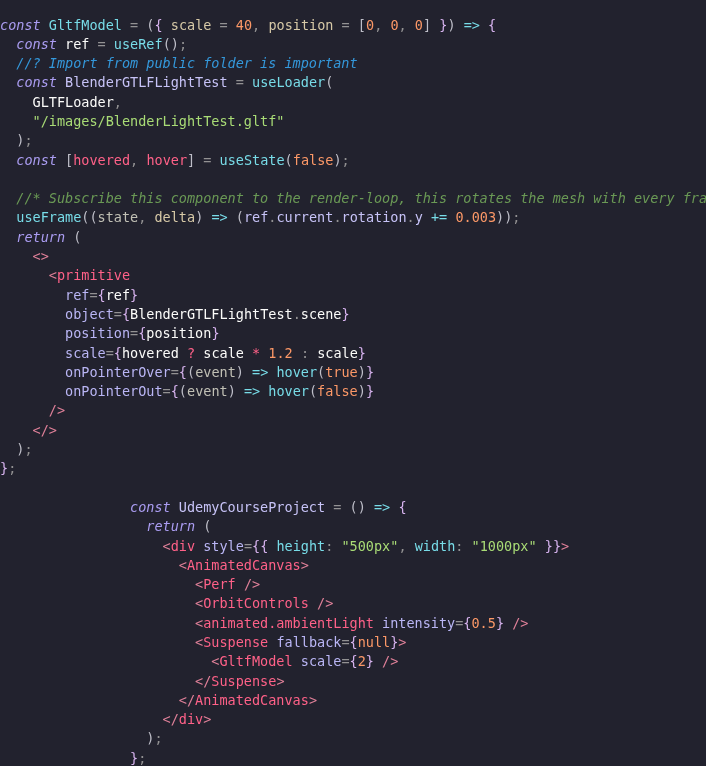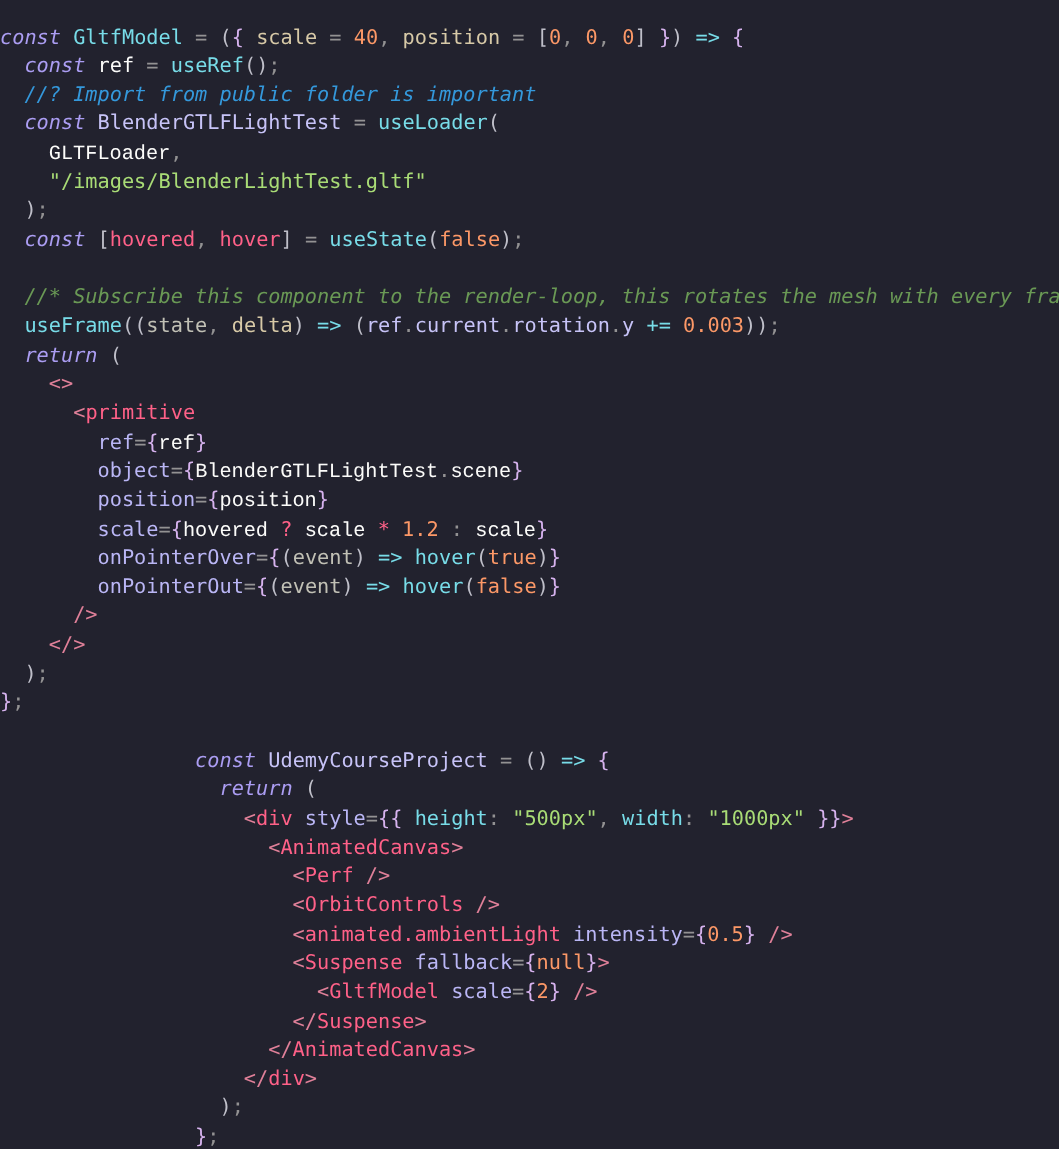--- a/index.html
+++ b/index.html
@@ -54,20 +54,20 @@
   .op       { color: #ff6188; }                        
   .arrow    { color: #78dce8; }                        
   .tag      { color: #ff6188; }                        
   .tagb     { color: #e08099; }                        
   .attr     { color: #bab6f5; }                        
   .brace    { color: #d7b3ef; }                        
   .key      { color: #78dce8; }                        
   .cmt-blue { color: #3498db; font-style: italic; }    
   .cmt-grn  { color: #6a9955; font-style: italic; }    
   .paren    { color: #bfbfc9; }
-  .white    { color: #fcfcfa; font-family: Liberation Mono, monospace; }
+  .white    { color: #fcfcfa; }
 </style>
 </head>
 <body style="background: rgb(34, 34, 46);">
 
 <div id="editor" style="background: rgb(34, 34, 46);">
   <pre class="code" style="font-size: 13.5px;"><span class="ln"><span class="kw" style="color: rgb(171, 157, 242);">const</span> <span class="fn" style="color: rgb(120, 220, 232);">GltfModel</span> <span class="punc">=</span> <span class="paren">(</span><span class="brace">{</span> <span class="paramt" style="color: rgb(215, 201, 167);">scale</span> <span class="punc">=</span> <span class="num" style="color: rgb(252, 152, 103);">40</span><span class="punc">,</span> <span class="paramt" style="color: rgb(215, 201, 167);">position</span> <span class="punc">=</span> <span class="paren">[</span><span class="num" style="color: rgb(252, 152, 103);">0</span><span class="punc">,</span> <span class="num" style="color: rgb(252, 152, 103);">0</span><span class="punc">,</span> <span class="num" style="color: rgb(252, 152, 103);">0</span><span class="paren">]</span> <span class="brace">}</span><span class="paren">)</span> <span class="arrow">=&gt;</span> <span class="brace">{</span></span><span class="ln">  <span class="kw" style="color: rgb(171, 157, 242);">const</span> <span class="var">ref</span> <span class="punc">=</span> <span class="fn" style="color: rgb(120, 220, 232);">useRef</span><span class="paren">()</span><span class="punc">;</span></span><span class="ln">  <span class="cmt-blue" style="color: rgb(52, 152, 219);">//? Import from public folder is important</span></span><span class="ln">  <span class="kw" style="color: rgb(171, 157, 242);">const</span> <span class="varlav">BlenderGTLFLightTest</span> <span class="punc">=</span> <span class="fn" style="color: rgb(120, 220, 232);">useLoader</span><span class="paren">(</span></span><span class="ln">    <span class="white" style="color: rgb(252, 252, 250);">GLTFLoader</span><span class="punc">,</span></span><span class="ln">    <span class="str" style="color: rgb(169, 220, 118);">"/images/BlenderLightTest.gltf"</span></span><span class="ln">  <span class="paren">)</span><span class="punc">;</span></span><span class="ln">  <span class="kw" style="color: rgb(171, 157, 242);">const</span> <span class="paren">[</span><span class="op" style="color: rgb(255, 97, 136);">hovered</span><span class="punc">,</span> <span class="op" style="color: rgb(255, 97, 136);">hover</span><span class="paren">]</span> <span class="punc">=</span> <span class="fn" style="color: rgb(120, 220, 232);">useState</span><span class="paren">(</span><span class="num" style="color: rgb(252, 152, 103);">false</span><span class="paren">)</span><span class="punc">;</span></span><span class="ln"> </span><span class="ln">  <span class="cmt-grn" style="color: rgb(106, 153, 85);">//* Subscribe this component to the render-loop, this rotates the mesh with every frame</span></span><span class="ln">  <span class="fn" style="color: rgb(120, 220, 232);">useFrame</span><span class="paren">((</span><span class="param">state</span><span class="punc">,</span> <span class="paramt" style="color: rgb(215, 201, 167);">delta</span><span class="paren">)</span> <span class="arrow">=&gt;</span> <span class="paren">(</span><span class="varlav">ref</span><span class="punc">.</span><span class="varlav">current</span><span class="punc">.</span><span class="varlav">rotation</span><span class="punc">.</span><span class="varlav">y</span> <span class="arrow">+=</span> <span class="num" style="color: rgb(252, 152, 103);">0.003</span><span class="paren">))</span><span class="punc">;</span></span><span class="ln">  <span class="kw" style="color: rgb(171, 157, 242);">return</span> <span class="paren">(</span></span><span class="ln">    <span class="tagb">&lt;&gt;</span></span><span class="ln">      <span class="tagb">&lt;</span><span class="tag" style="color: rgb(255, 97, 136);">primitive</span></span><span class="ln">        <span class="attr" style="color: rgb(186, 182, 245);">ref</span><span class="punc">=</span><span class="brace">{</span><span class="white" style="color: rgb(252, 252, 250);">ref</span><span class="brace">}</span></span><span class="ln">        <span class="attr" style="color: rgb(186, 182, 245);">object</span><span class="punc">=</span><span class="brace">{</span><span class="white" style="color: rgb(252, 252, 250);">BlenderGTLFLightTest</span><span class="punc">.</span><span class="white" style="color: rgb(252, 252, 250);">scene</span><span class="brace">}</span></span><span class="ln">        <span class="attr" style="color: rgb(186, 182, 245);">position</span><span class="punc">=</span><span class="brace">{</span><span class="white" style="color: rgb(252, 252, 250);">position</span><span class="brace">}</span></span><span class="ln">        <span class="attr" style="color: rgb(186, 182, 245);">scale</span><span class="punc">=</span><span class="brace">{</span><span class="white" style="color: rgb(252, 252, 250);">hovered</span> <span class="op" style="color: rgb(255, 97, 136);">?</span> <span class="white" style="color: rgb(252, 252, 250);">scale</span> <span class="op" style="color: rgb(255, 97, 136);">*</span> <span class="num" style="color: rgb(252, 152, 103);">1.2</span> <span class="punc">:</span> <span class="white" style="color: rgb(252, 252, 250);">scale</span><span class="brace">}</span></span><span class="ln">        <span class="attr" style="color: rgb(186, 182, 245);">onPointerOver</span><span class="punc">=</span><span class="brace">{</span><span class="paren">(</span><span class="param">event</span><span class="paren">)</span> <span class="arrow">=&gt;</span> <span class="fn" style="color: rgb(120, 220, 232);">hover</span><span class="paren">(</span><span class="num" style="color: rgb(252, 152, 103);">true</span><span class="paren">)</span><span class="brace">}</span></span><span class="ln">        <span class="attr" style="color: rgb(186, 182, 245);">onPointerOut</span><span class="punc">=</span><span class="brace">{</span><span class="paren">(</span><span class="param">event</span><span class="paren">)</span> <span class="arrow">=&gt;</span> <span class="fn" style="color: rgb(120, 220, 232);">hover</span><span class="paren">(</span><span class="num" style="color: rgb(252, 152, 103);">false</span><span class="paren">)</span><span class="brace">}</span></span><span class="ln">      <span class="tagb">/&gt;</span></span><span class="ln">    <span class="tagb">&lt;/&gt;</span></span><span class="ln">  <span class="paren">)</span><span class="punc">;</span></span><span class="ln"><span class="brace">}</span><span class="punc">;</span></span><span class="ln"> </span><span class="ln">                <span class="kw" style="color: rgb(171, 157, 242);">const</span> <span class="varlav">UdemyCourseProject</span> <span class="punc">=</span> <span class="paren">()</span> <span class="arrow">=&gt;</span> <span class="brace">{</span></span><span class="ln">                  <span class="kw" style="color: rgb(171, 157, 242);">return</span> <span class="paren">(</span></span><span class="ln">                    <span class="tagb">&lt;</span><span class="tag" style="color: rgb(255, 97, 136);">div</span> <span class="attr" style="color: rgb(186, 182, 245);">style</span><span class="punc">=</span><span class="brace">{{</span> <span class="key">height</span><span class="punc">:</span> <span class="str" style="color: rgb(169, 220, 118);">"500px"</span><span class="punc">,</span> <span class="key">width</span><span class="punc">:</span> <span class="str" style="color: rgb(169, 220, 118);">"1000px"</span> <span class="brace">}}</span><span class="tagb">&gt;</span></span><span class="ln">                      <span class="tagb">&lt;</span><span class="tag" style="color: rgb(255, 97, 136);">AnimatedCanvas</span><span class="tagb">&gt;</span></span><span class="ln">                        <span class="tagb">&lt;</span><span class="tag" style="color: rgb(255, 97, 136);">Perf</span> <span class="tagb">/&gt;</span></span><span class="ln">                        <span class="tagb">&lt;</span><span class="tag" style="color: rgb(255, 97, 136);">OrbitControls</span> <span class="tagb">/&gt;</span></span><span class="ln">                        <span class="tagb">&lt;</span><span class="tag" style="color: rgb(255, 97, 136);">animated.ambientLight</span> <span class="attr" style="color: rgb(186, 182, 245);">intensity</span><span class="punc">=</span><span class="brace">{</span><span class="num" style="color: rgb(252, 152, 103);">0.5</span><span class="brace">}</span> <span class="tagb">/&gt;</span></span><span class="ln">                        <span class="tagb">&lt;</span><span class="tag" style="color: rgb(255, 97, 136);">Suspense</span> <span class="attr" style="color: rgb(186, 182, 245);">fallback</span><span class="punc">=</span><span class="brace">{</span><span class="num" style="color: rgb(252, 152, 103);">null</span><span class="brace">}</span><span class="tagb">&gt;</span></span><span class="ln">                          <span class="tagb">&lt;</span><span class="tag" style="color: rgb(255, 97, 136);">GltfModel</span> <span class="attr" style="color: rgb(186, 182, 245);">scale</span><span class="punc">=</span><span class="brace">{</span><span class="num" style="color: rgb(252, 152, 103);">2</span><span class="brace">}</span> <span class="tagb">/&gt;</span></span><span class="ln">                        <span class="tagb">&lt;/</span><span class="tag" style="color: rgb(255, 97, 136);">Suspense</span><span class="tagb">&gt;</span></span><span class="ln">                      <span class="tagb">&lt;/</span><span class="tag" style="color: rgb(255, 97, 136);">AnimatedCanvas</span><span class="tagb">&gt;</span></span><span class="ln">                    <span class="tagb">&lt;/</span><span class="tag" style="color: rgb(255, 97, 136);">div</span><span class="tagb">&gt;</span></span><span class="ln">                  <span class="paren">)</span><span class="punc">;</span></span><span class="ln">                <span class="brace">}</span><span class="punc">;</span></span></pre>
 </div>
 
 </body></html>

